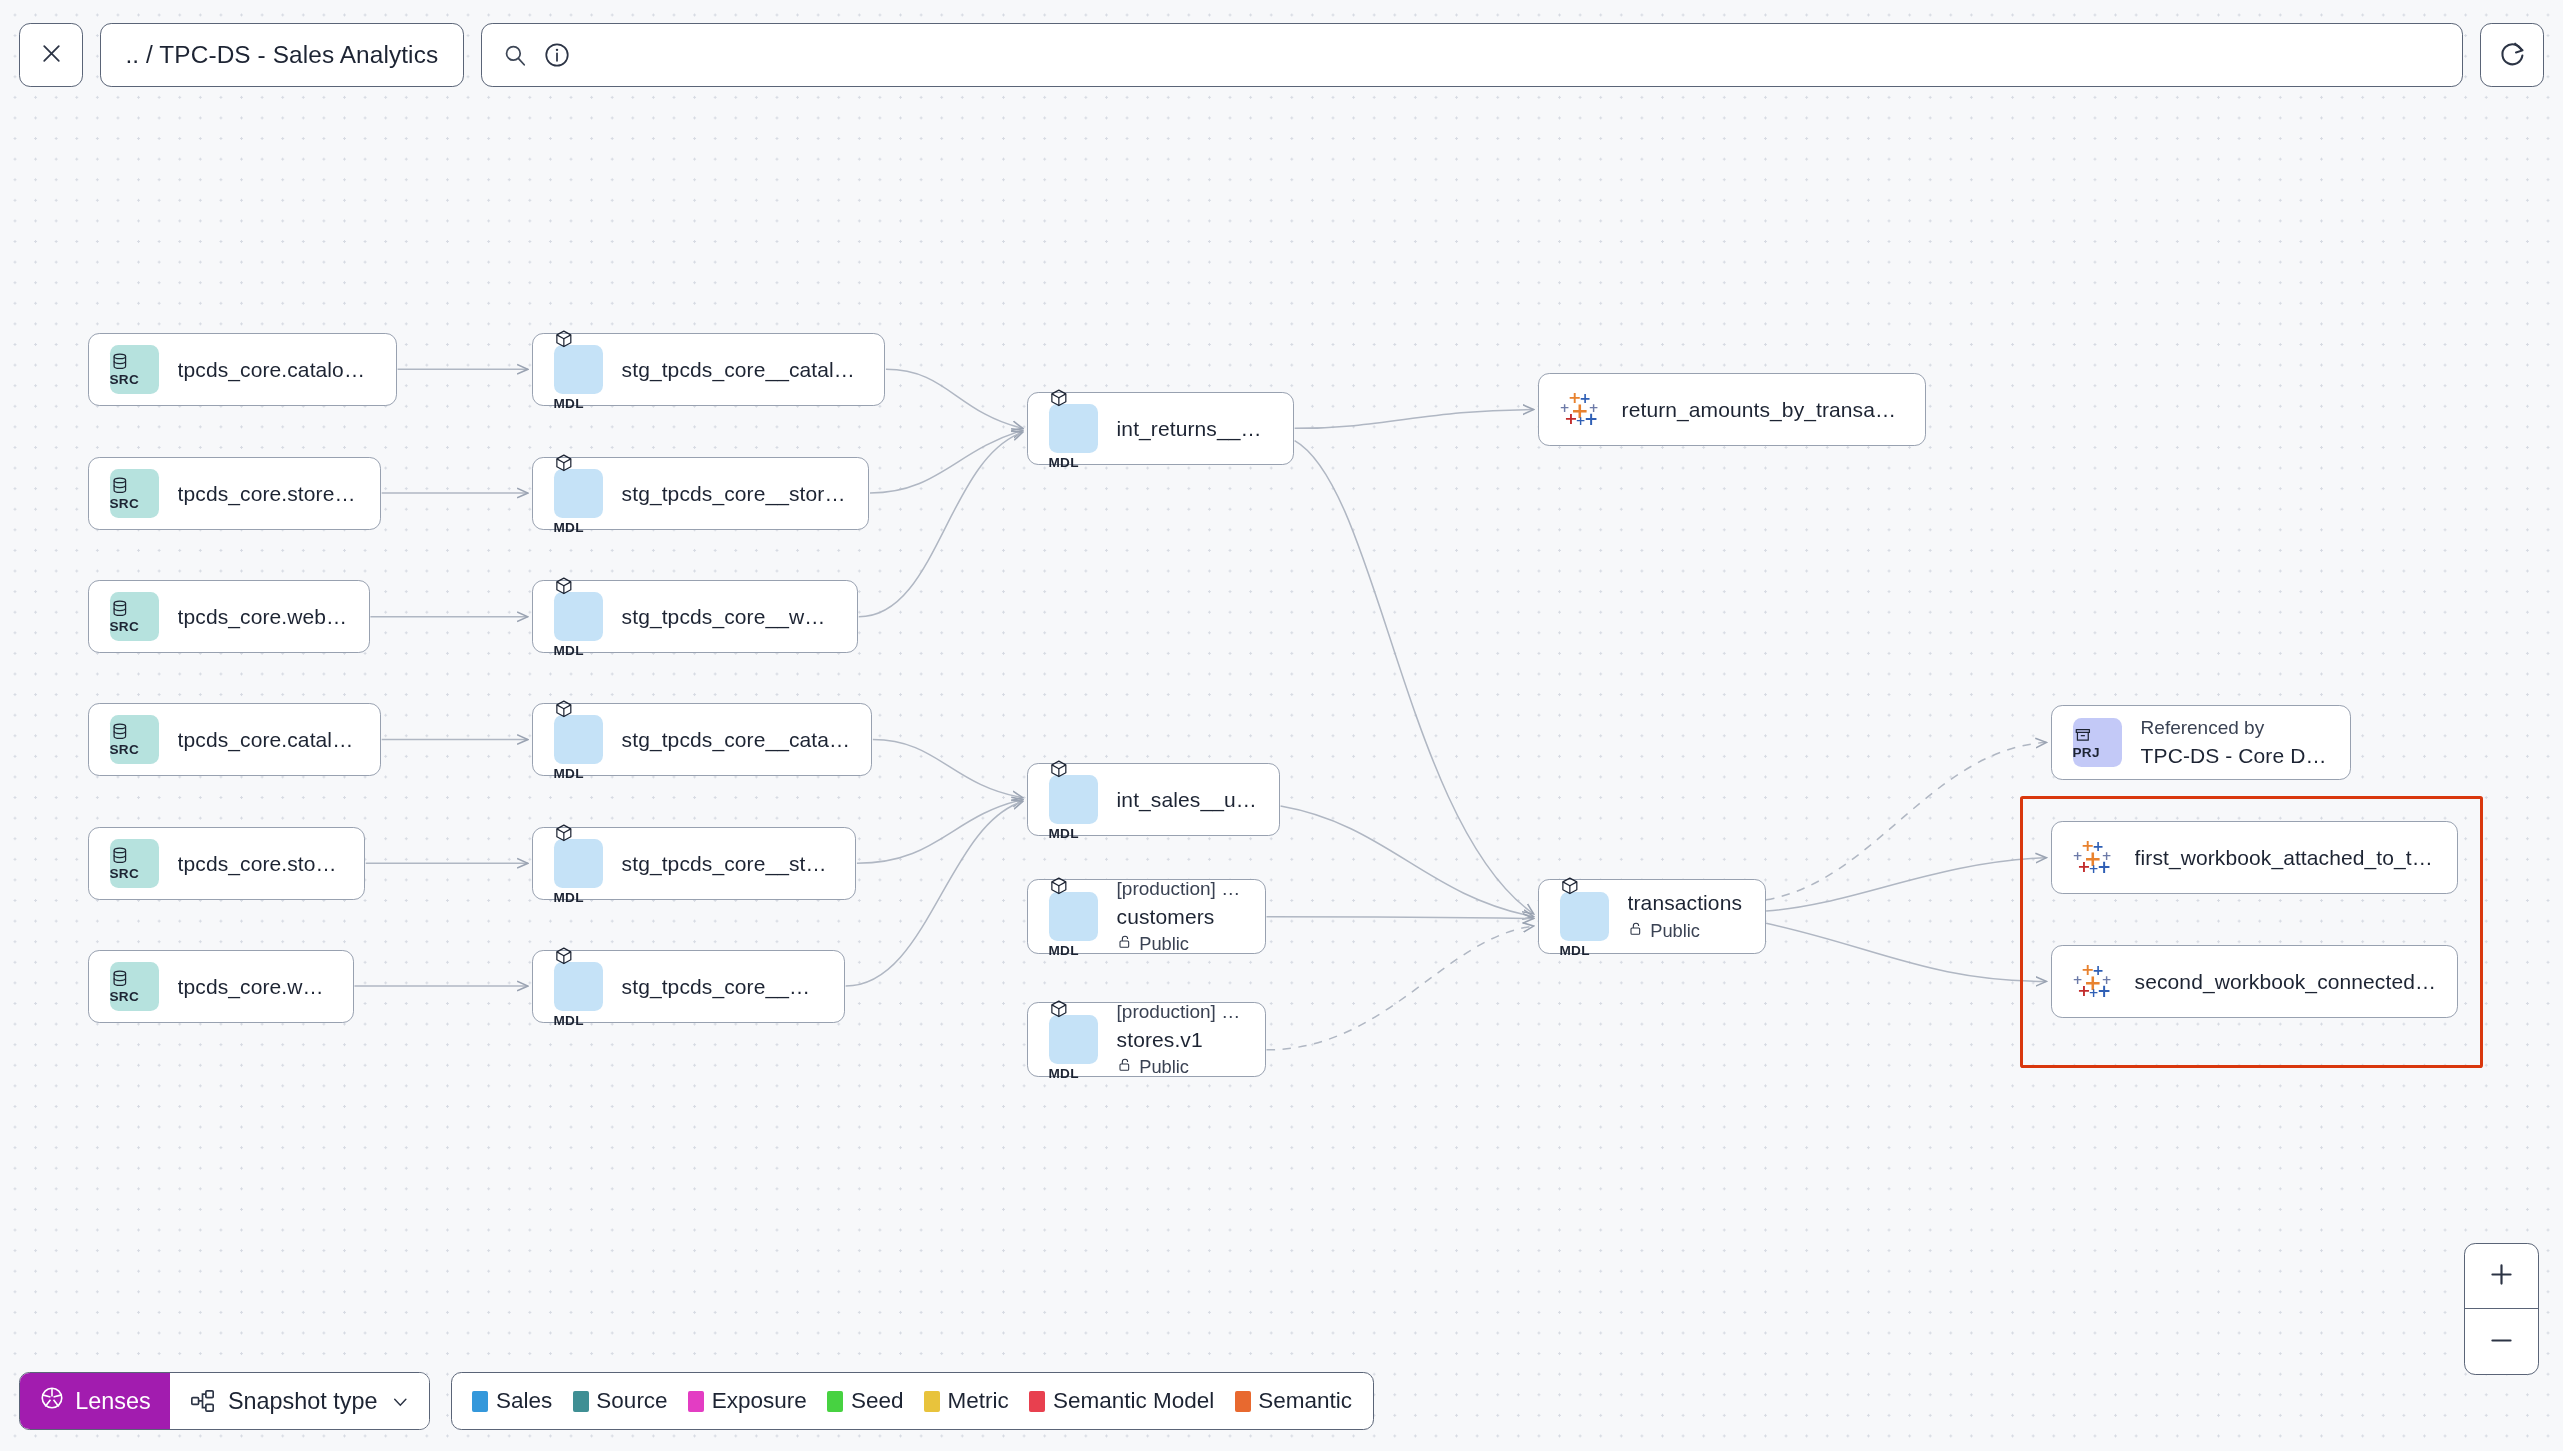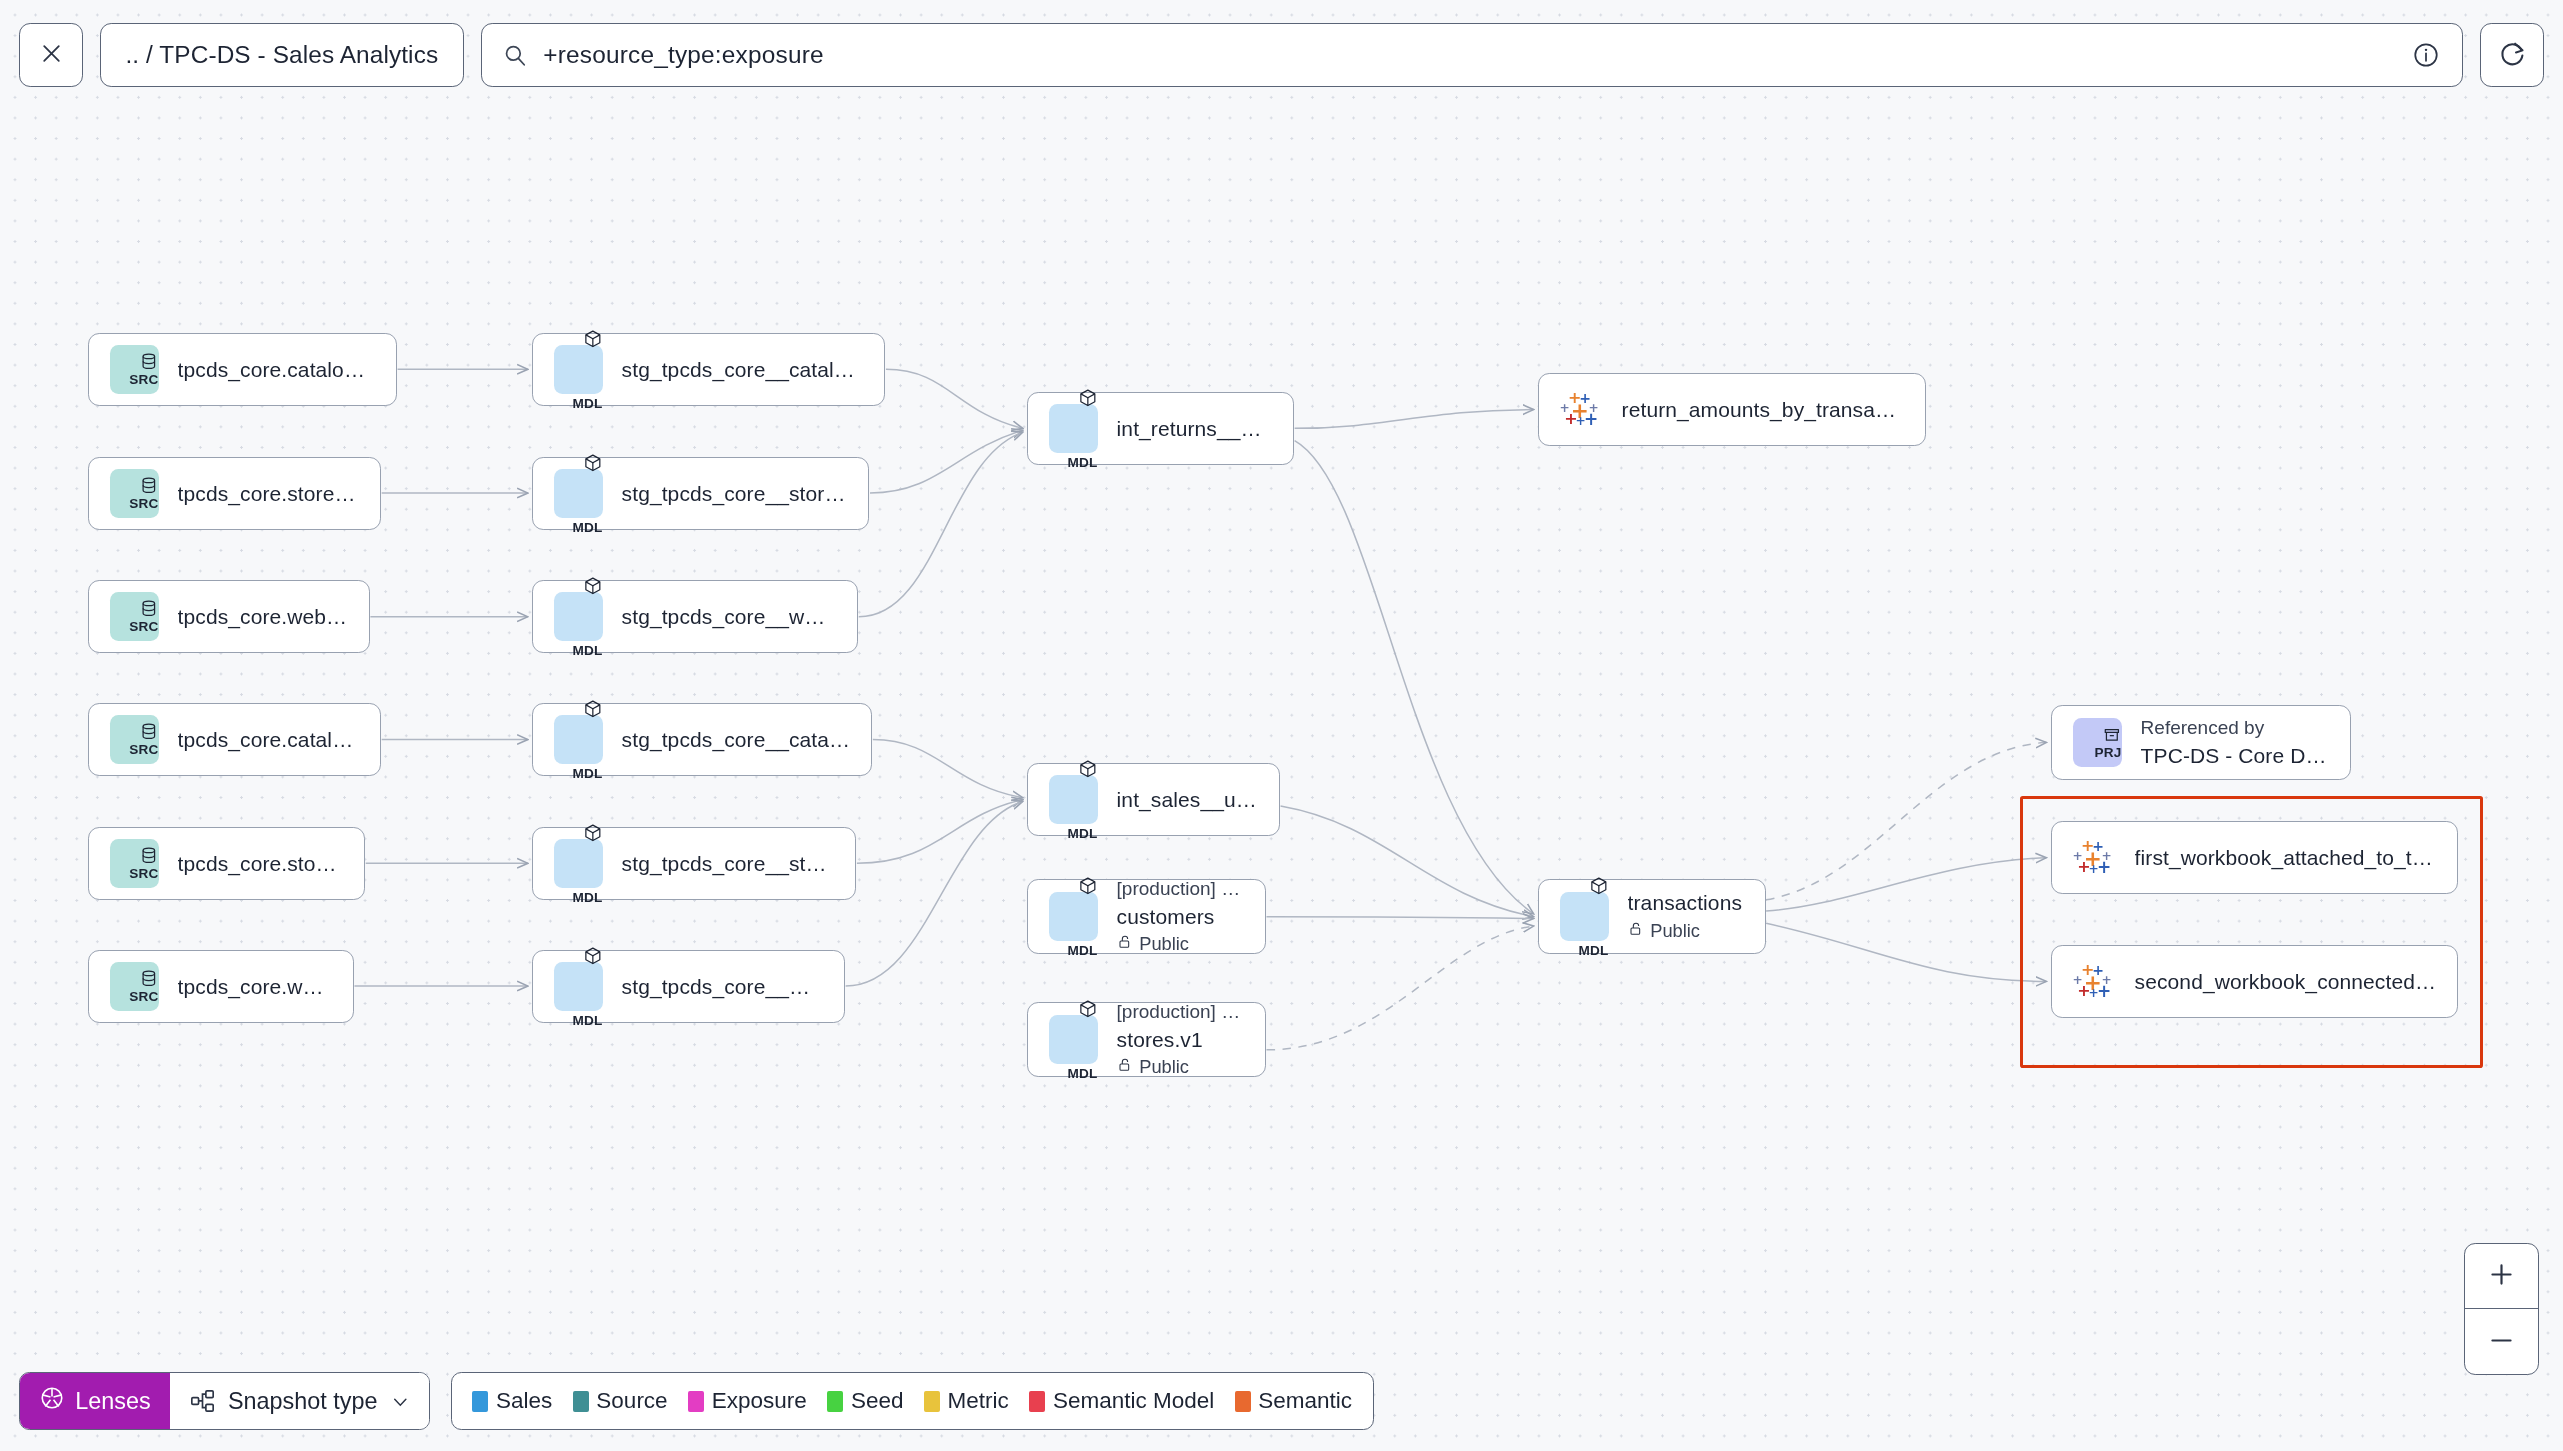--- a/index.html
+++ b/index.html
@@ -77,21 +77,21 @@
     border: 1.3px solid #98a1b0;
     border-radius: 11.2px;
     display: flex; align-items: center;
     padding: 0 20.6px;
     gap: 19px;
   }
   .badge {
     width: 49px; height: 49px;
     border-radius: 8.4px;
     display: flex; flex-direction: column;
-    align-items: flex-end; justify-content: center;
+    align-items: flex-start; justify-content: center;
     flex: 0 0 49px;
     gap: 0px;
   }
   .badge.src { background: #b6e2de; }
   .badge.mdl { background: #c5e2f7; gap: 46px; }
   .badge.prj { background: #c3c9f7; }
   .badge svg { width: 19.7px; height: 19.7px; display:block; color:#1d2433; }
   .badge .tag {
     font-size: 13.6px; font-weight: 600; color: #1d2433;
     line-height: 1; margin-top: 1.9px; letter-spacing: 0.2px;
@@ -202,21 +202,20 @@
       <span class="breadcrumb">.. / TPC-DS - Sales Analytics</span>
     </div>
 
     <div class="searchbar">
       <span class="mag">
         <svg viewBox="0 0 24 24" fill="none" stroke="currentColor" stroke-width="1.6" stroke-linecap="round">
           <circle cx="10.5" cy="10.5" r="6.3"></circle>
             <path d="M15.3 15.3 L20.5 21"></path>
         </svg>
       </span>
-      <span class="search-value" title="Search">+resource_type:exposure</span>
       <span class="info-icon">
         <svg viewBox="0 0 24 24" fill="none" stroke="currentColor" stroke-width="1.5">
           <circle cx="12" cy="12" r="9.2"></circle>
           <path d="M12 10.6 V17" stroke-linecap="round"></path>
           <circle cx="12" cy="7.6" r="1.05" fill="currentColor" stroke="none"></circle>
         </svg>
       </span>
     </div>
 
     <div class="hdr-btn refresh-btn">

